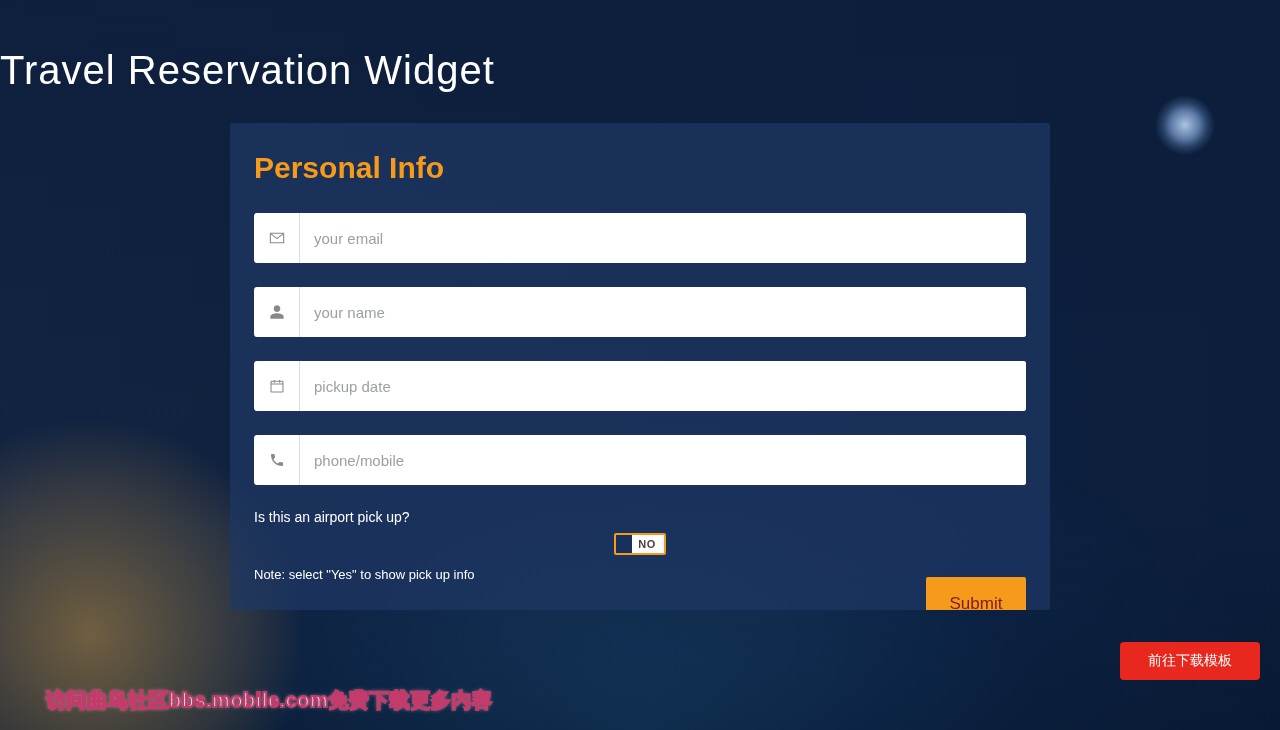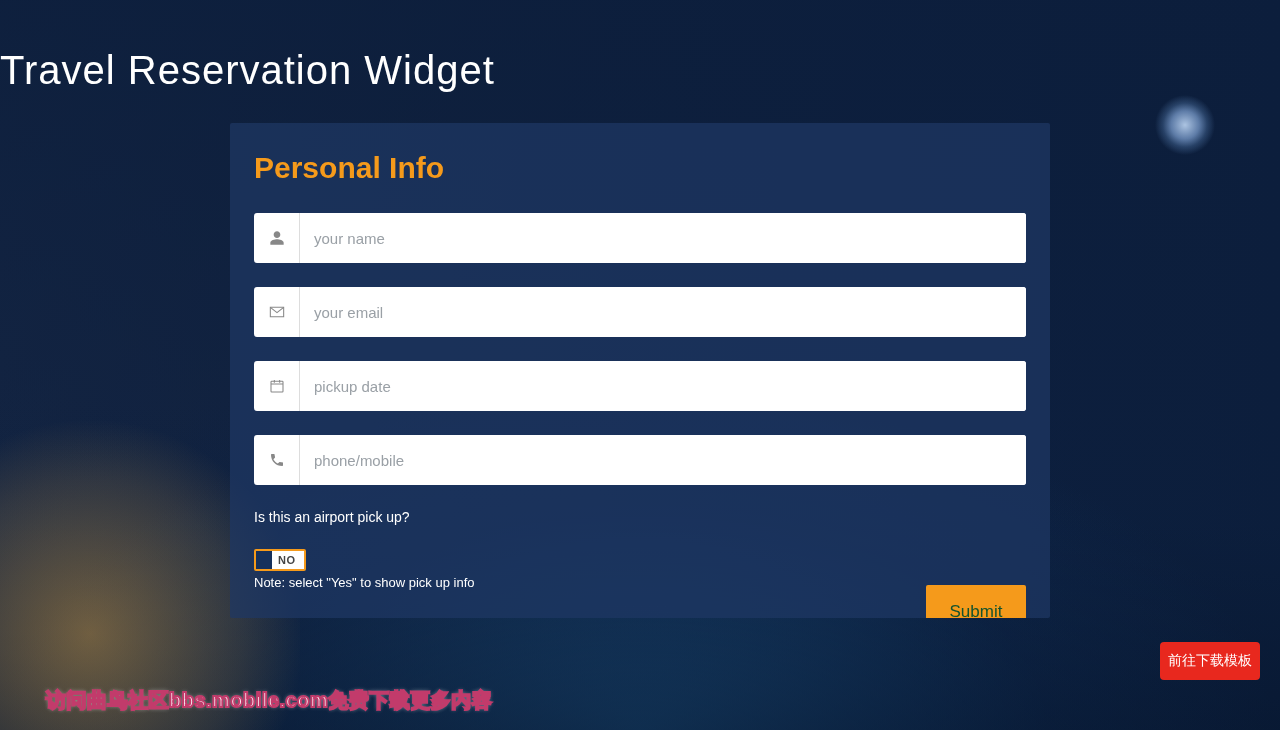--- a/index.html
+++ b/index.html
@@ -69,23 +69,23 @@
   .field input {
     flex:1;
     border:none;
     outline:none;
     padding: 0 14px;
     font-size: 15px;
     color:#333;
   }
   .field input::placeholder { color:#9aa0a6; font-family: Arial, sans-serif; }
 
-  .question { font-size: 14px; margin-bottom: 24px; }
-
-  .toggle-wrap { margin-bottom: 2px; }
+  .question { font-size: 14px; margin-bottom: 8px; }
+
+  .toggle-wrap { margin-bottom: 10px; text-align: center; }
   .toggle {
     display:inline-flex;
     align-items:center;
     border: 2px solid #f59a1b;
     height: 22px;
     border-radius: 2px;
     background:#fff;
     cursor:pointer;
     user-select:none;
     overflow:hidden;
@@ -100,33 +100,33 @@
     color:#444;
     padding: 0 8px 0 6px;
     letter-spacing: 0.5px;
   }
 
   .note { font-size: 13px; }
   .note b { font-weight:400; }
   
   .submit-clip { position:absolute; right:24px; bottom:0; overflow:hidden; height:33px; width:100px; }
   .submit-clip button {
-    background:#f59a1b; color:#14532d; border:none; font-size:17px;
+    background:#f59a1b; color:#7f1d1d; border:none; font-size:17px;
     width:100px; height:48px; border-radius:2px 2px 0 0; cursor:pointer;
     padding-top:6px;
   }
 
   .red-pill {
     position: fixed;
     right: 20px;
     bottom: 50px;
     background:#e8281e;
     color:#fff;
     font-size: 14px;
-    padding: 10px 8px;
+    padding: 10px 28px;
     border-radius: 4px;
     cursor:pointer;
   }
 
   .watermark {
     position: fixed;
     left: 46px;
     bottom: 16px;
     font-size: 20px;
     font-weight: 800;
@@ -149,34 +149,34 @@
 <div class="bg-left-glow"></div>
 
 <h1 class="page-title">Travel Reservation Widget</h1>
 
 <div class="panel">
   <h2 class="panel-title">Personal Info</h2>
 
   <div class="field">
     <span class="addon">
       <svg viewBox="0 0 24 24">
-          <path d="M12 12c2.76 0 5-2.24 5-5s-2.24-5-5-5-5 2.24-5 5 2.24 5 5 5zm0 2c-3.33 0-10 1.67-10 5v3h20v-3c0-3.33-6.67-5-10-5z"></path>
-        </svg>
-    </span>
-    <input type="text" placeholder="your name" style="">
-  </div>
-
-  <div class="field">
-    <span class="addon">
-      <svg viewBox="0 0 24 24">
           <path d="M2 5h20v14H2z" fill="none" stroke="#888" stroke-width="1.6"></path>
           <path d="M2 5l10 8L22 5" fill="none" stroke="#888" stroke-width="1.6"></path>
         </svg>
     </span>
     <input type="text" placeholder="your email" style="">
+  </div>
+
+  <div class="field">
+    <span class="addon">
+      <svg viewBox="0 0 24 24">
+          <path d="M12 12c2.76 0 5-2.24 5-5s-2.24-5-5-5-5 2.24-5 5 2.24 5 5 5zm0 2c-3.33 0-10 1.67-10 5v3h20v-3c0-3.33-6.67-5-10-5z"></path>
+        </svg>
+    </span>
+    <input type="text" placeholder="your name" style="">
   </div>
 
   <div class="field">
     <span class="addon">
       <svg viewBox="0 0 24 24">
           <rect x="3" y="5" width="18" height="16" rx="1" fill="none" stroke="#888" stroke-width="1.6"></rect>
           <path d="M3 9h18M8 3v4M16 3v4" stroke="#888" stroke-width="1.6" fill="none"></path>
         </svg>
     </span>
     <input type="text" placeholder="pickup date" style="">

